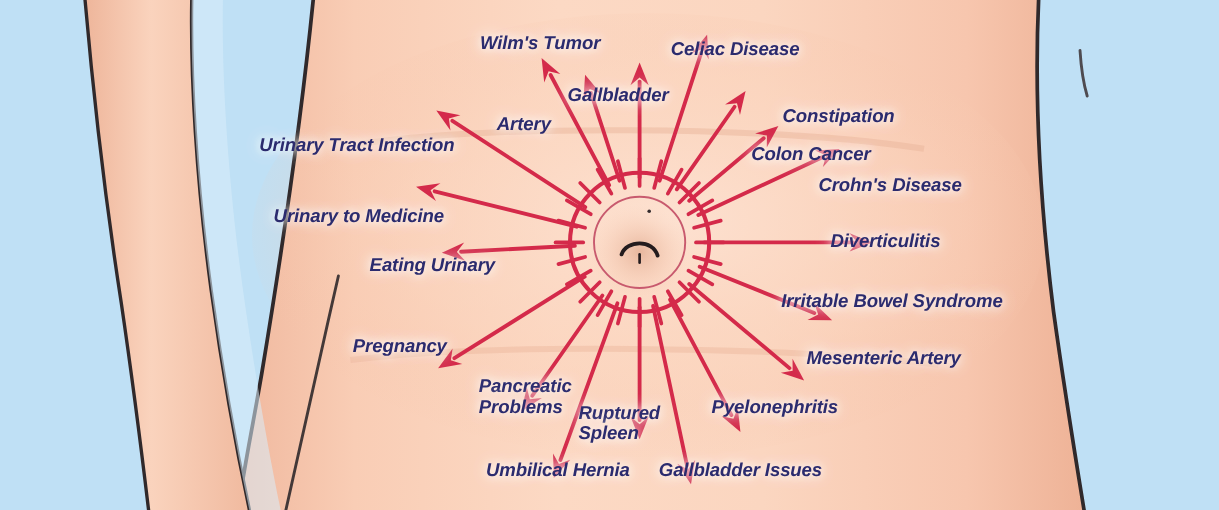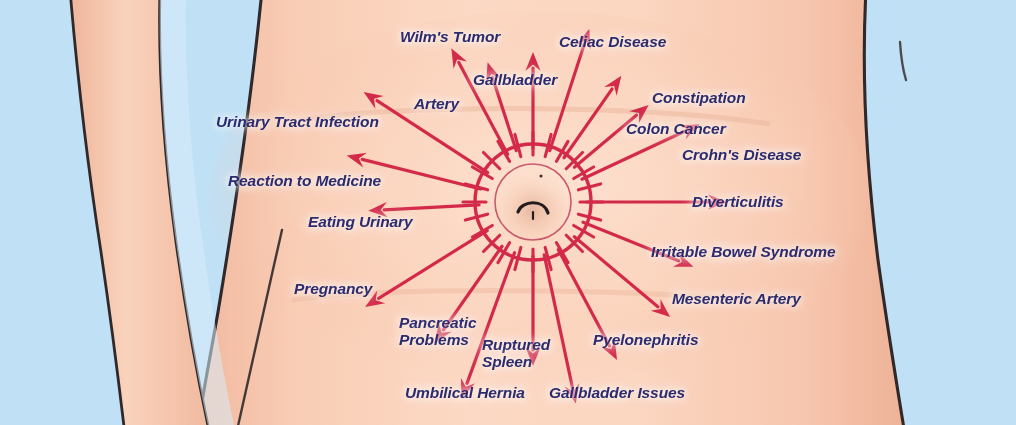--- a/index.html
+++ b/index.html
@@ -220,21 +220,21 @@
 
   <div id="label-layer">
       <div class="dx-label" style="left: 400px; top: 28px;">Wilm's Tumor</div>
       <div class="dx-label" style="left: 559px; top: 33px;">Celiac Disease</div>
       <div class="dx-label" style="left: 473px; top: 71px;">Gallbladder</div>
       <div class="dx-label" style="left: 604px; top: 89px; margin-left: 48px;">Constipation</div>
       <div class="dx-label" style="left: 414px; top: 95px;">Artery</div>
       <div class="dx-label" style="left: 626px; top: 120px;">Colon Cancer</div>
       <div class="dx-label" style="left: 216px; top: 113px;">Urinary Tract Infection</div>
       <div class="dx-label" style="left: 682px; top: 146px;">Crohn's Disease</div>
-      <div class="dx-label" style="left: 228px; top: 172px;">Reaction to Medicine</div>
+      <div class="dx-label" style="left: 228px; top: 172px;">Urinary to Medicine</div>
       <div class="dx-label" style="left: 692px; top: 193px;">Diverticulitis</div>
       <div class="dx-label" style="left: 308px; top: 213px;">Eating Urinary</div>
       <div class="dx-label" style="left: 651px; top: 243px;">Irritable Bowel Syndrome</div>
       <div class="dx-label" style="left: 649px; top: 290px; margin-left: 23px;">Mesenteric Artery</div>
       <div class="dx-label" style="left: 294px; top: 280px;">Pregnancy</div>
       <div class="dx-label" style="left: 379px; top: 314px; margin-left: 20px;">Pancreatic
 Problems</div>
       <div class="dx-label" style="left: 593px; top: 331px;">Pyelonephritis</div>
       <div class="dx-label" style="left: 482px; top: 336px;">Ruptured
 Spleen</div>

